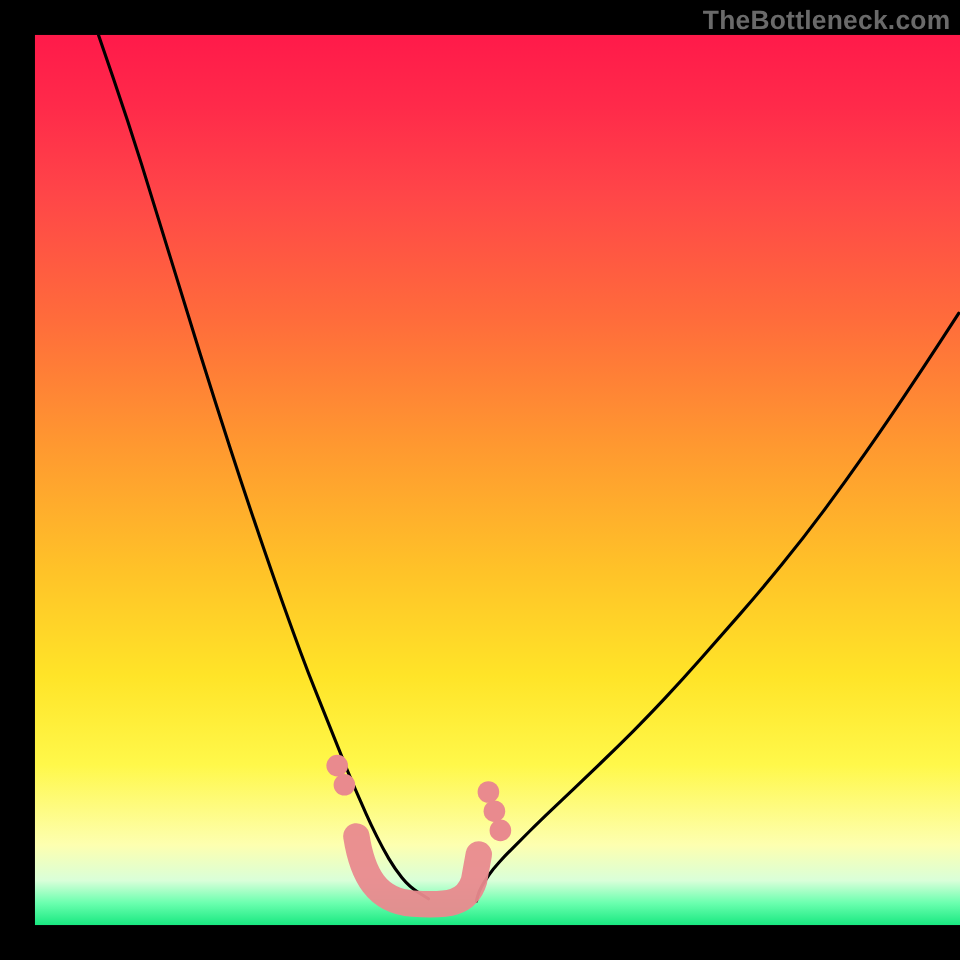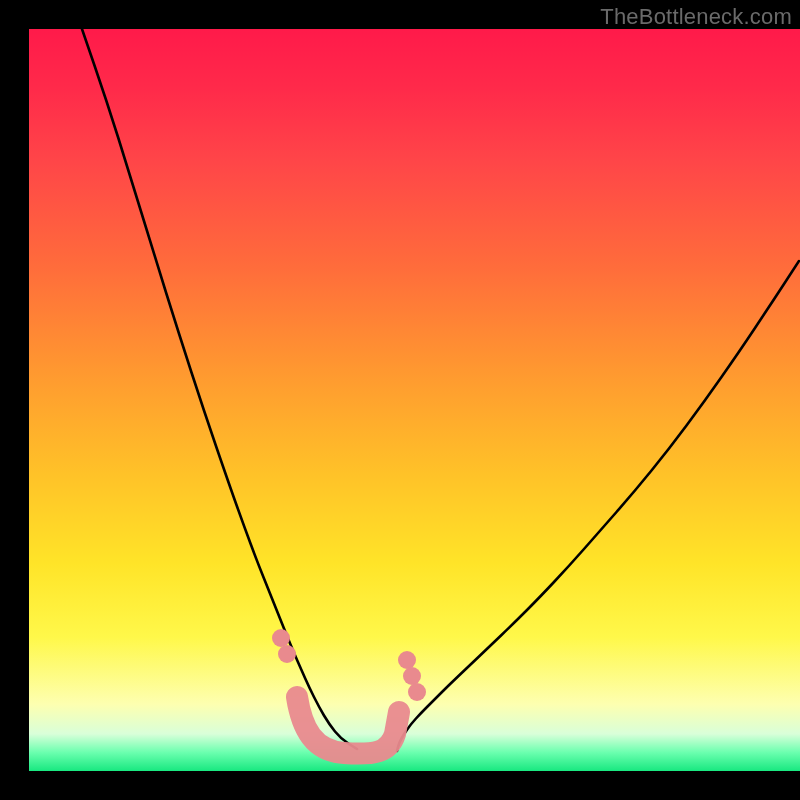--- a/index.html
+++ b/index.html
@@ -48,21 +48,21 @@
       #18e880 100%
     );
   }
   .watermark {
     position: absolute;
     top: 4px;
     right: 8px;
     color: #6a6a6a;
     font-size: 22px;
     letter-spacing: 0.2px;
-    font-weight: 400;
+    font-weight: 700;
     z-index: 50;
   }
   svg.curves {
     position: absolute;
     left: 0;
     top: 0;
     width: 100%;
     height: 100%;
     z-index: 10;
   }

